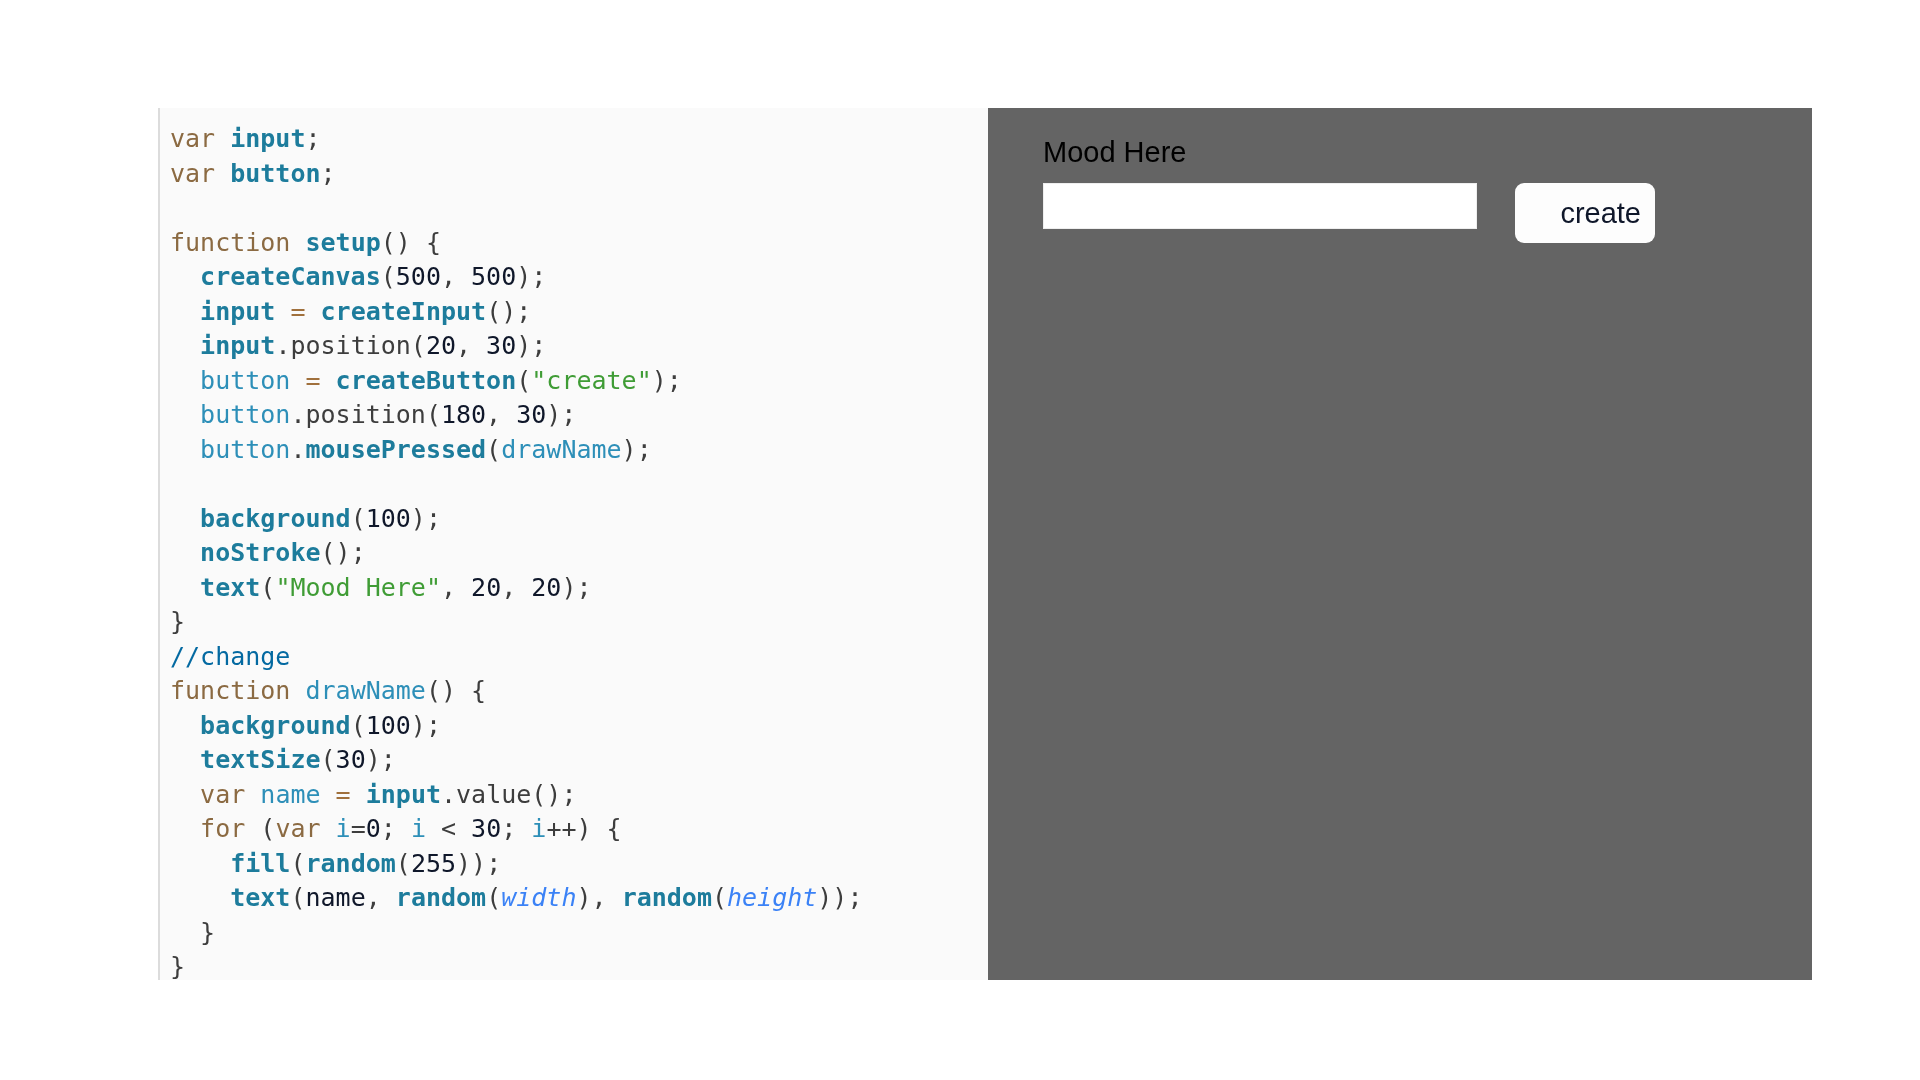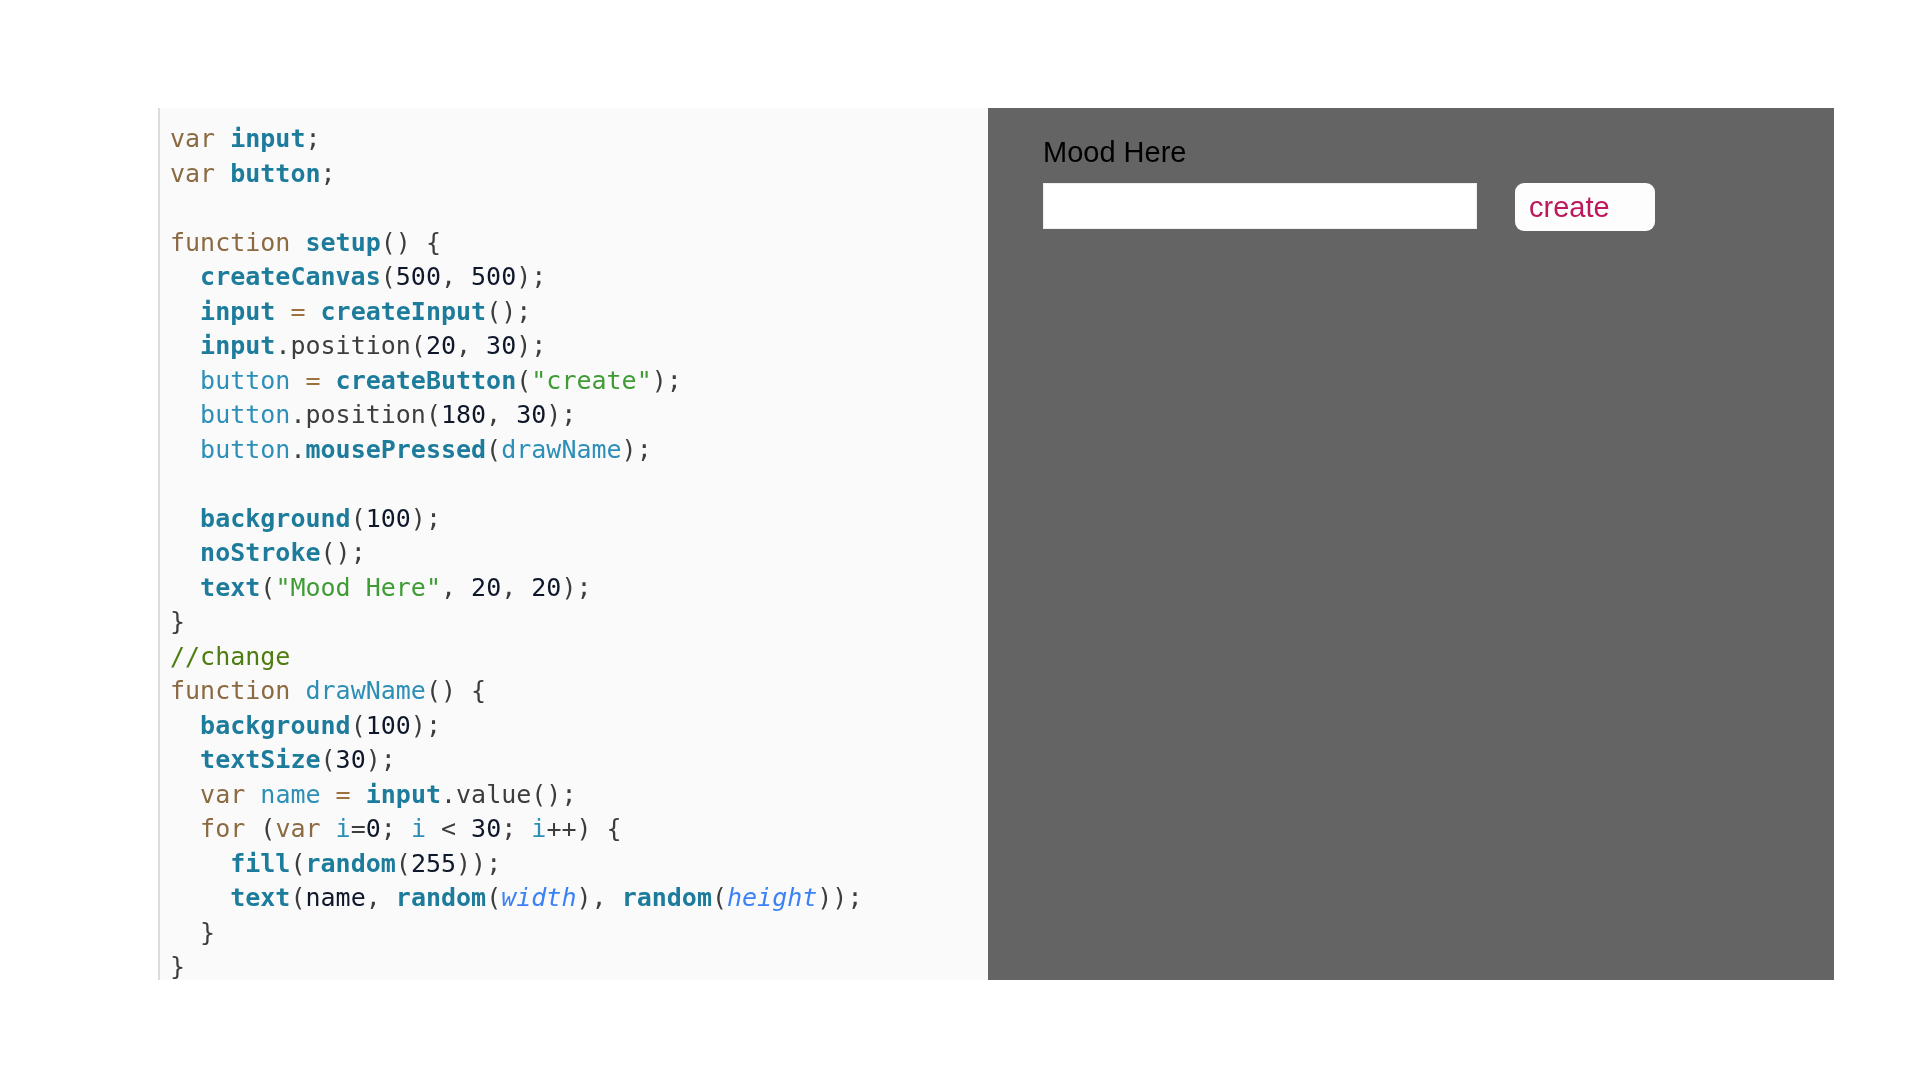--- a/index.html
+++ b/index.html
@@ -48,36 +48,35 @@
 
   .ln { display: block; min-height: 34.5px; }
 
   
   .t-kw      { color: #8b6a42; }                      
   .t-fn-b    { color: #1d7c9c; font-weight: bold; text-align: center; }   
   .t-fn      { color: #2d8fb8; }                      
   .t-var-b   { color: #1d7c9c; font-weight: bold; }   
   .t-var     { color: #2d8fb8; }                      
   .t-str     { color: #3f9c35; }                      
-  .t-com     { color: #4d7c0f; text-align: right; }                      
+  .t-com     { color: #0369a1; text-align: right; }                      
   .t-num     { color: #0f172a; }                      
   .t-op      { color: #a0703c; }                      
   .t-const   { color: #3b82f6; font-style: italic; }                      
   .t-punc    { color: #3d3d3d; }                      
 
   
   #canvas-panel {
     position: absolute;
     left: 988px;
     top: 108px;
     width: 824px;
     height: 872px;
     background: #646464;
     overflow: hidden;
-    padding-left: 22px;
   }
 
   #canvas-label {
     position: absolute;
     left: 55px;
     top: 30px;
     font-family: "Liberation Sans", sans-serif;
     font-size: 29px;
     color: #000000;
     line-height: 1;
@@ -98,31 +97,31 @@
     color: #000000;
     padding: 0 6px;
     outline: none;
   }
 
   #create-button {
     position: absolute;
     left: 527px;
     top: 75px;
     min-width: 140px;
-    height: 48px;
+    height: 60px;
     background: #fdfdfd;
     border: none;
     border-radius: 9px;
     font-family: "Liberation Sans", sans-serif;
     font-size: 29px;
-    color: #be185d;
+    color: #0f172a;
     cursor: pointer;
     padding: 0 14px;
     line-height: 47px;
-    text-align: left;
+    text-align: right;
   }
 </style>
 </head>
 <body>
 
 <div id="stage">
 
   <div id="code-panel">
     <div id="code-block"><span class="ln"><span class="t-kw">var</span><span class="t-punc"> </span><span class="t-var-b">input</span><span class="t-punc">;</span></span><span class="ln"><span class="t-kw">var</span><span class="t-punc"> </span><span class="t-var-b">button</span><span class="t-punc">;</span></span><span class="ln">​</span><span class="ln"><span class="t-kw">function</span><span class="t-punc"> </span><span class="t-fn-b">setup</span><span class="t-punc">() {</span></span><span class="ln"><span class="t-punc">  </span><span class="t-fn-b">createCanvas</span><span class="t-punc">(</span><span class="t-num">500</span><span class="t-punc">, </span><span class="t-num">500</span><span class="t-punc">);</span></span><span class="ln"><span class="t-punc">  </span><span class="t-var-b">input</span><span class="t-punc"> </span><span class="t-op">=</span><span class="t-punc"> </span><span class="t-fn-b">createInput</span><span class="t-punc">();</span></span><span class="ln"><span class="t-punc">  </span><span class="t-var-b">input</span><span class="t-punc">.position(</span><span class="t-num">20</span><span class="t-punc">, </span><span class="t-num">30</span><span class="t-punc">);</span></span><span class="ln"><span class="t-punc">  </span><span class="t-var">button</span><span class="t-punc"> </span><span class="t-op">=</span><span class="t-punc"> </span><span class="t-fn-b">createButton</span><span class="t-punc">(</span><span class="t-str">"create"</span><span class="t-punc">);</span></span><span class="ln"><span class="t-punc">  </span><span class="t-var">button</span><span class="t-punc">.position(</span><span class="t-num">180</span><span class="t-punc">, </span><span class="t-num">30</span><span class="t-punc">);</span></span><span class="ln"><span class="t-punc">  </span><span class="t-var">button</span><span class="t-punc">.</span><span class="t-fn-b">mousePressed</span><span class="t-punc">(</span><span class="t-fn">drawName</span><span class="t-punc">);</span></span><span class="ln">​</span><span class="ln"><span class="t-punc">  </span><span class="t-fn-b">background</span><span class="t-punc">(</span><span class="t-num">100</span><span class="t-punc">);</span></span><span class="ln"><span class="t-punc">  </span><span class="t-fn-b">noStroke</span><span class="t-punc">();</span></span><span class="ln"><span class="t-punc">  </span><span class="t-fn-b">text</span><span class="t-punc">(</span><span class="t-str">"Mood Here"</span><span class="t-punc">, </span><span class="t-num">20</span><span class="t-punc">, </span><span class="t-num">20</span><span class="t-punc">);</span></span><span class="ln"><span class="t-punc">}</span></span><span class="ln"><span class="t-com">//change</span></span><span class="ln"><span class="t-kw">function</span><span class="t-punc"> </span><span class="t-fn">drawName</span><span class="t-punc">() {</span></span><span class="ln"><span class="t-punc">  </span><span class="t-fn-b">background</span><span class="t-punc">(</span><span class="t-num">100</span><span class="t-punc">);</span></span><span class="ln"><span class="t-punc">  </span><span class="t-fn-b">textSize</span><span class="t-punc">(</span><span class="t-num">30</span><span class="t-punc">);</span></span><span class="ln"><span class="t-punc">  </span><span class="t-kw">var</span><span class="t-punc"> </span><span class="t-var">name</span><span class="t-punc"> </span><span class="t-op">=</span><span class="t-punc"> </span><span class="t-var-b">input</span><span class="t-punc">.value();</span></span><span class="ln"><span class="t-punc">  </span><span class="t-kw">for</span><span class="t-punc"> (</span><span class="t-kw">var</span><span class="t-punc"> </span><span class="t-var">i</span><span class="t-punc">=</span><span class="t-num">0</span><span class="t-punc">; </span><span class="t-var">i</span><span class="t-punc"> &lt; </span><span class="t-num">30</span><span class="t-punc">; </span><span class="t-var">i</span><span class="t-punc">++) {</span></span><span class="ln"><span class="t-punc">    </span><span class="t-fn-b">fill</span><span class="t-punc">(</span><span class="t-fn-b">random</span><span class="t-punc">(</span><span class="t-num">255</span><span class="t-punc">));</span></span><span class="ln"><span class="t-punc">    </span><span class="t-fn-b">text</span><span class="t-punc">(</span><span class="t-num">name</span><span class="t-punc">, </span><span class="t-fn-b">random</span><span class="t-punc">(</span><span class="t-const">width</span><span class="t-punc">), </span><span class="t-fn-b">random</span><span class="t-punc">(</span><span class="t-const">height</span><span class="t-punc">));</span></span><span class="ln"><span class="t-punc">  }</span></span><span class="ln"><span class="t-punc">}</span></span></div>
   </div>

